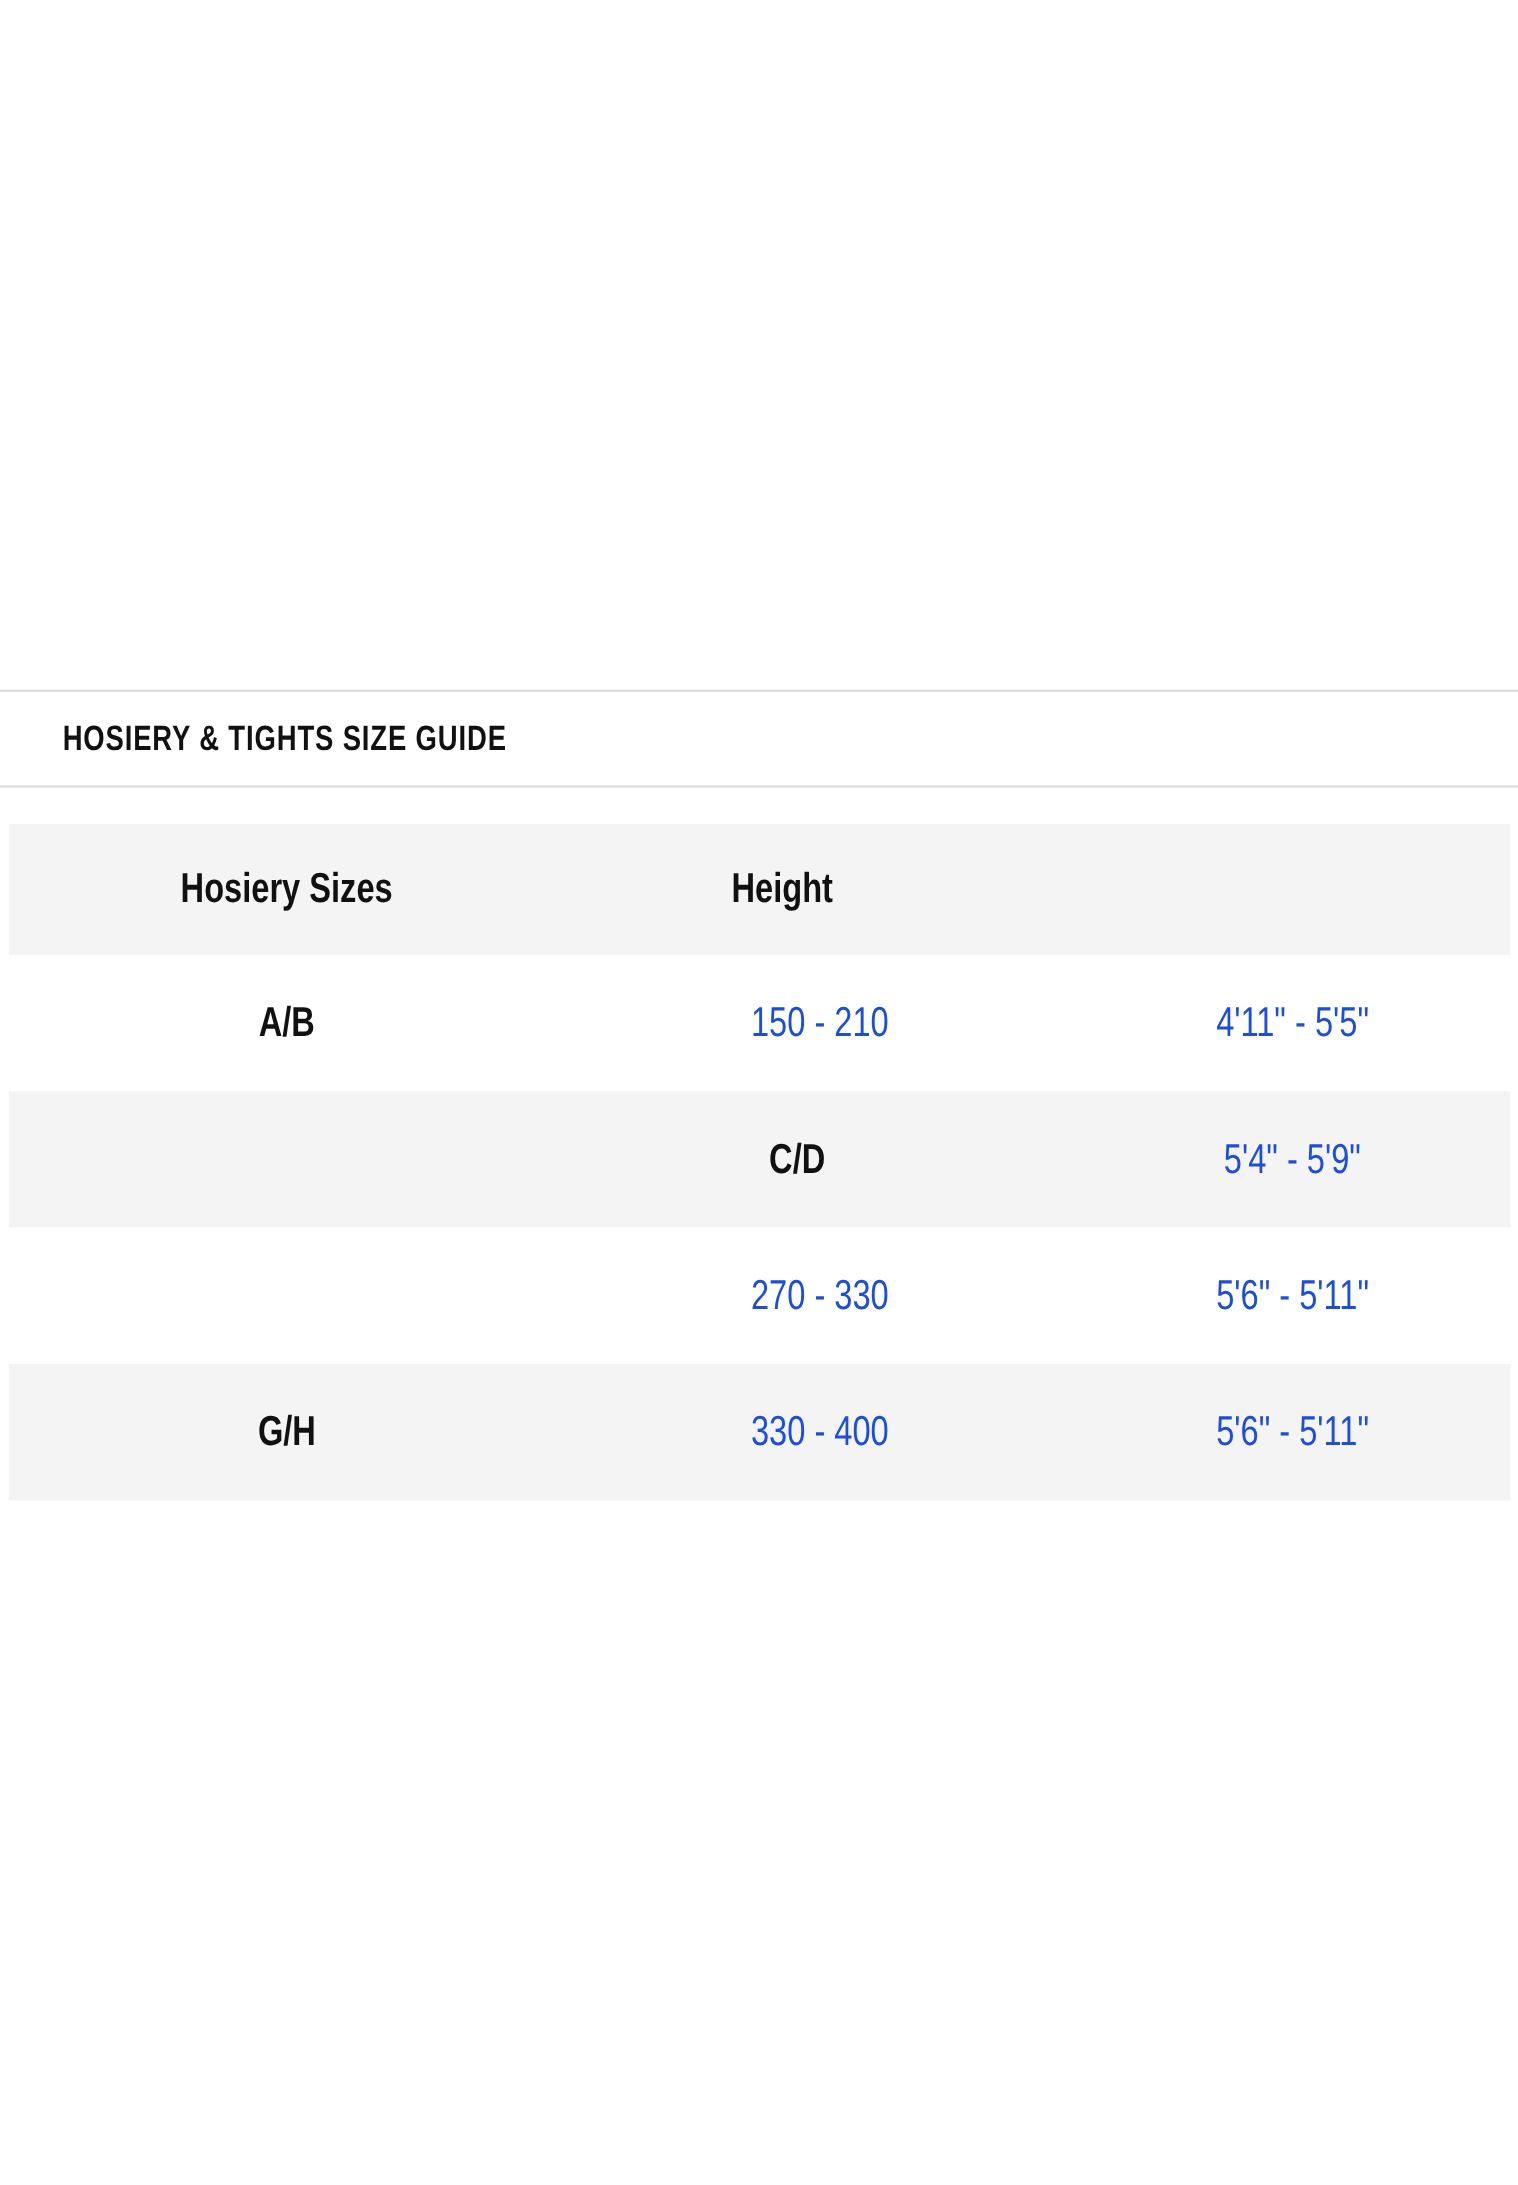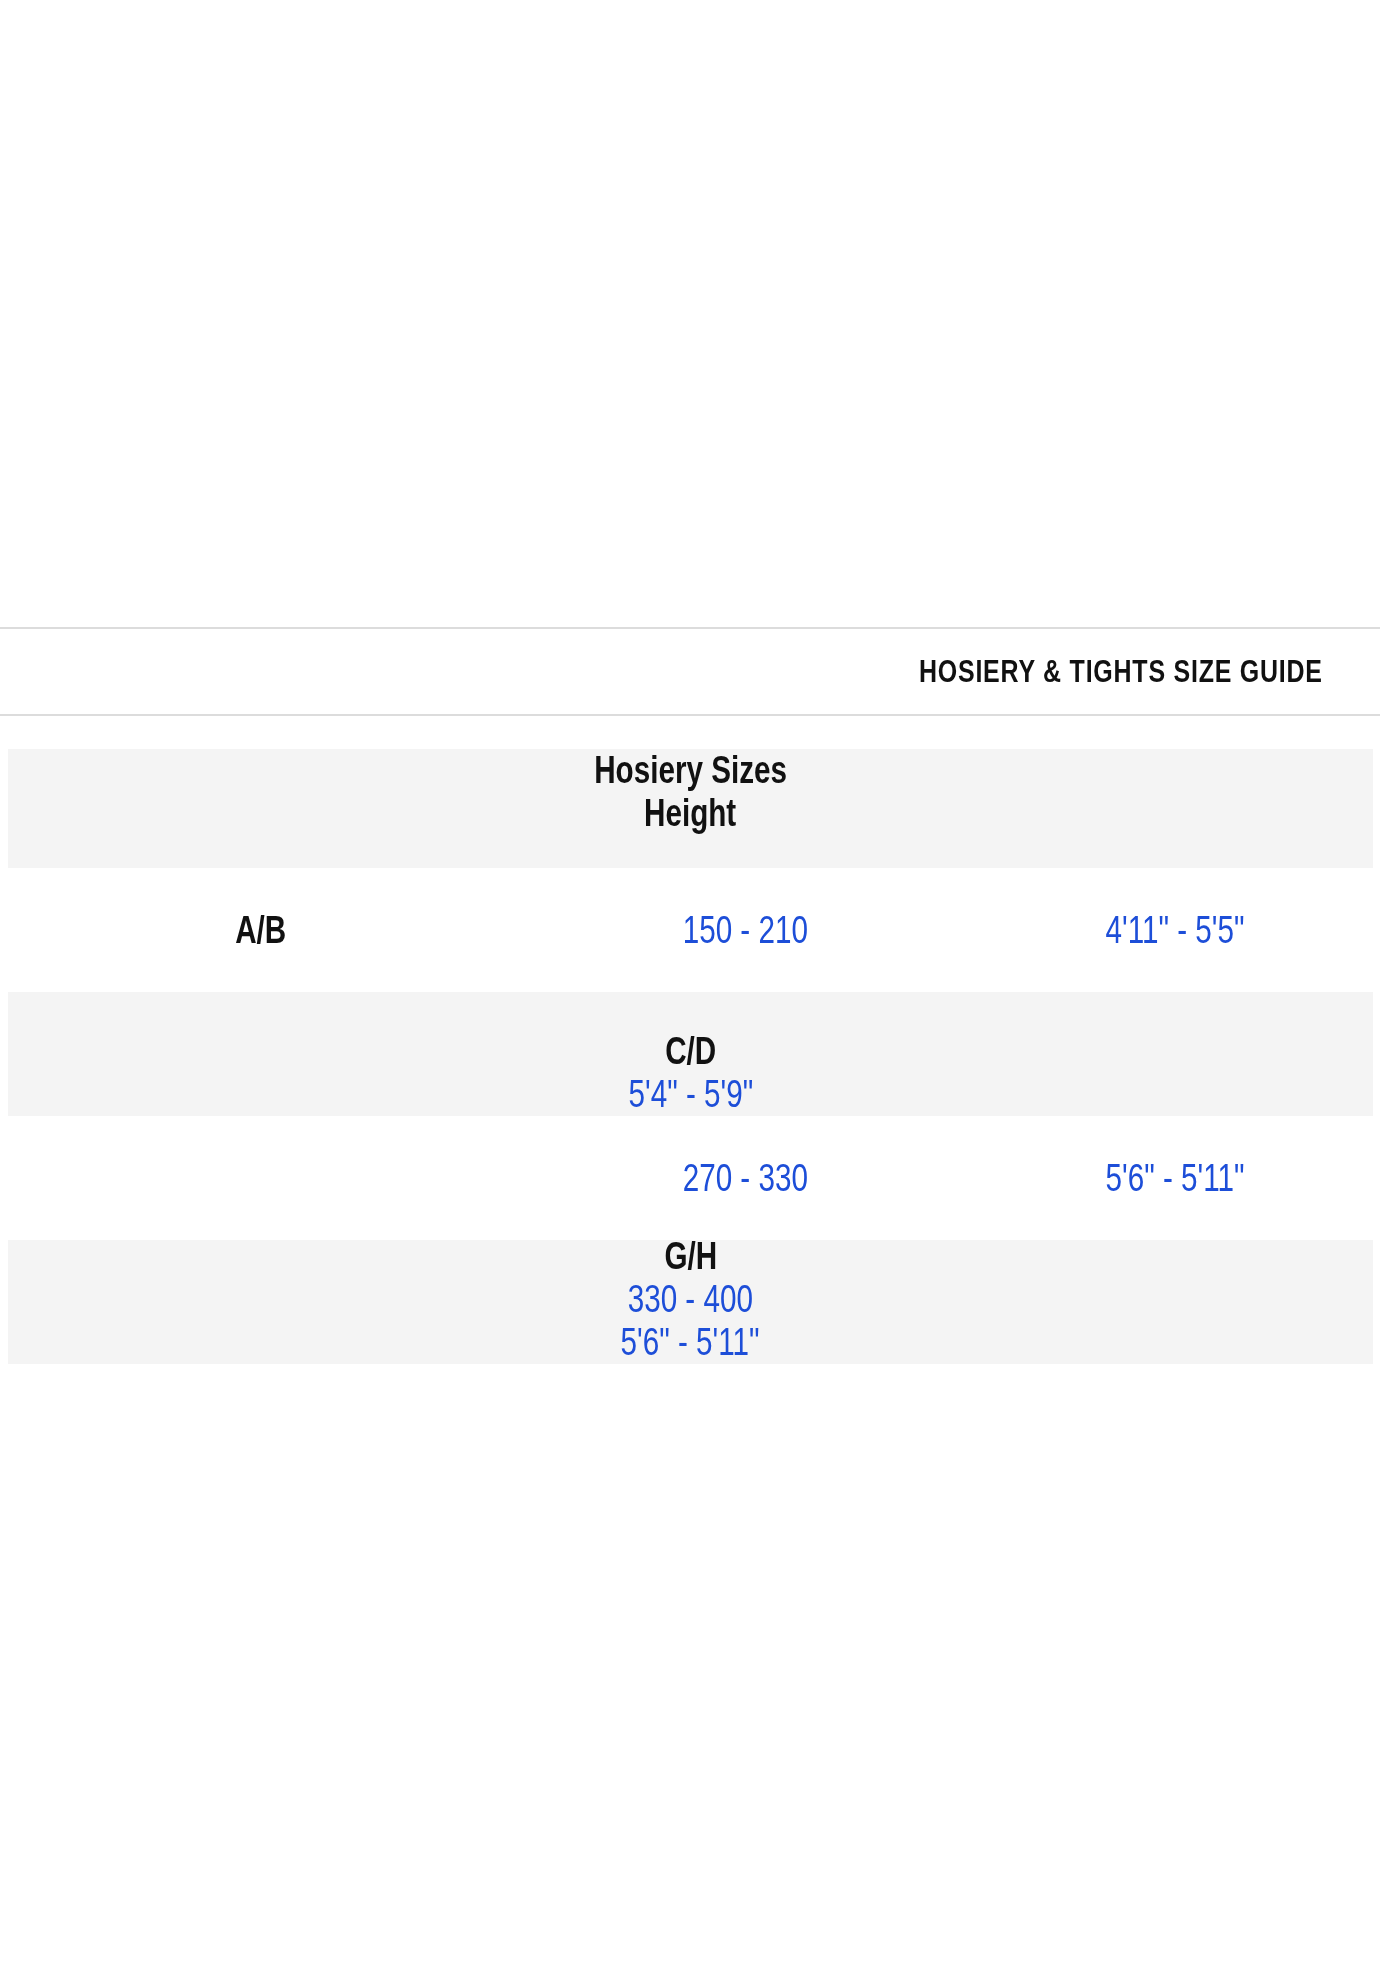--- a/index.html
+++ b/index.html
@@ -25,21 +25,21 @@
   }
   #hairline-top { top: 627px; }
   #hairline-bottom { top: 714px; }
 
   
   .guide-title {
     position: absolute;
     top: 652px;
     left: 0;
     width: 1380px;
-    text-align: right;
+    text-align: left;
     font-size: 32px;
     font-weight: bold;
     line-height: 38px;
     color: #111111;
   }
 
   
   .squeeze {
     display: inline-block;
     transform: scaleX(0.78);
@@ -55,21 +55,21 @@
     left: 8px;
     width: 1365px;
   }
   .trow {
     display: flex;
     align-items: center;
     background: #ffffff;
   }
   .trow.header-row { height: 119px; }
   .trow.data-row { height: 124px; justify-content: flex-end; }
-  .trow.striped { background: #f4f4f4; flex-direction: column; }
+  .trow.striped { background: #f4f4f4; }
 
   .tcell {
     text-align: center;
     font-size: 38px;
     color: #1d4ed8;
     overflow: visible;
   }
   .tcell.col-1 { width: 37%; }
   .tcell.col-2 { width: 34%; }
   .tcell.col-3 { width: 29%; }

